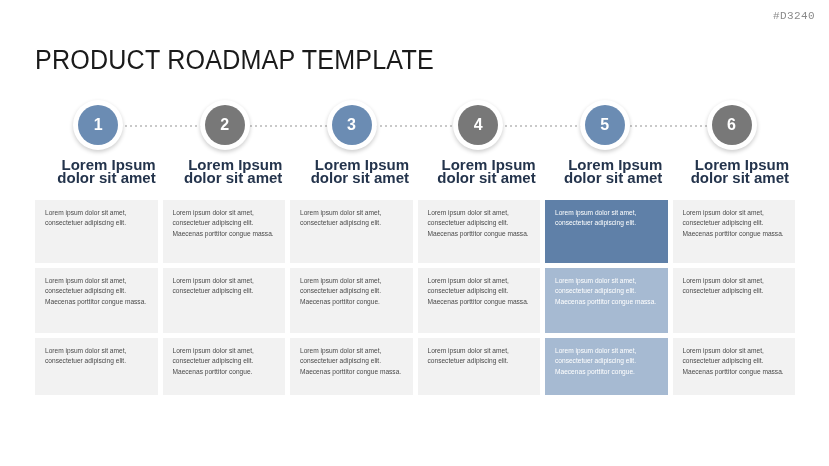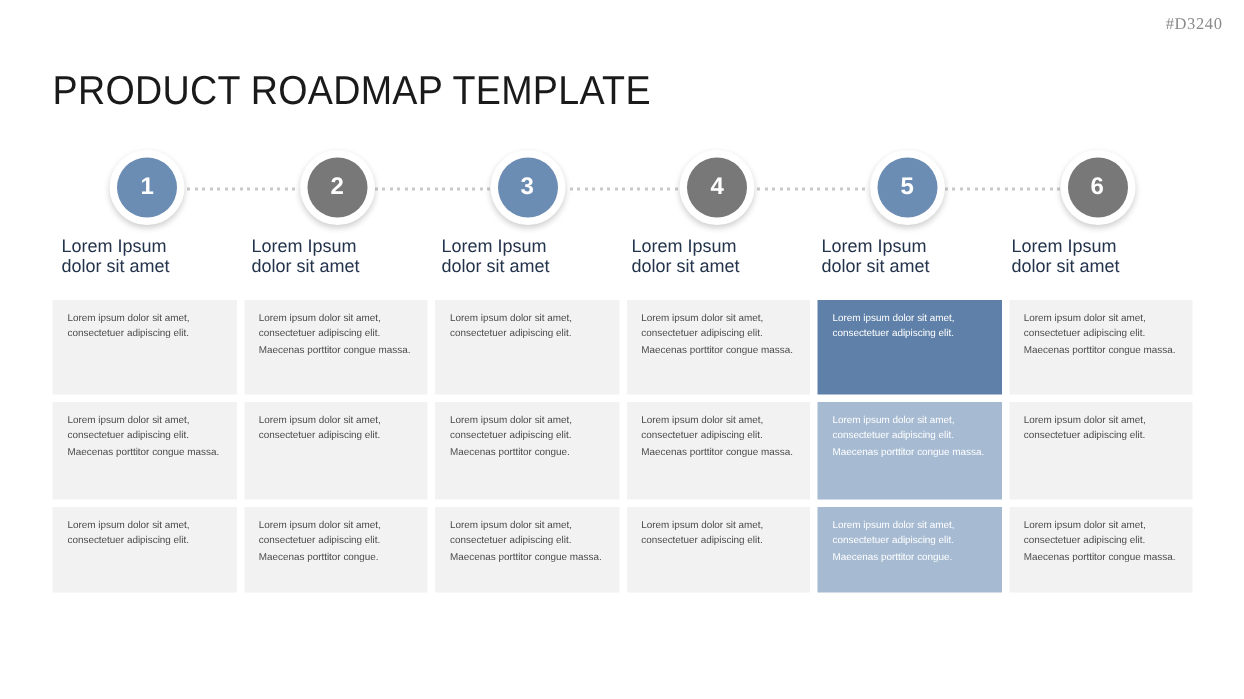--- a/index.html
+++ b/index.html
@@ -17,21 +17,21 @@
   }
 
   
   .corner-code {
     position: absolute;
     top: 10px;
     right: 14px;
     font-size: 11px;
     color: #8a8a8a;
     letter-spacing: 0.4px;
-    font-family: Liberation Serif, serif;
+    font-family: Liberation Mono, monospace;
   }
 
   
   .slide-title {
     position: absolute;
     left: 35px;
     top: 27px;
     font-size: 27px;
     font-weight: 400;
     color: #1a1a1a;
@@ -103,24 +103,24 @@
   
   .headings-row {
     position: absolute;
     left: 35px;
     top: 158px;
     width: 760px;
     display: flex;
   }
   .heading-cell {
     flex: 1 1 0;
-    text-align: left;
+    text-align: right;
     color: #24344c;
-    font-size: 12px;
-    font-weight: 400;
+    font-size: 15px;
+    font-weight: 700;
     line-height: 13px;
     padding: 0 6px;
     box-sizing: border-box;
   }
 
   
   .grid {
     position: absolute;
     left: 35px;
     top: 200px;

